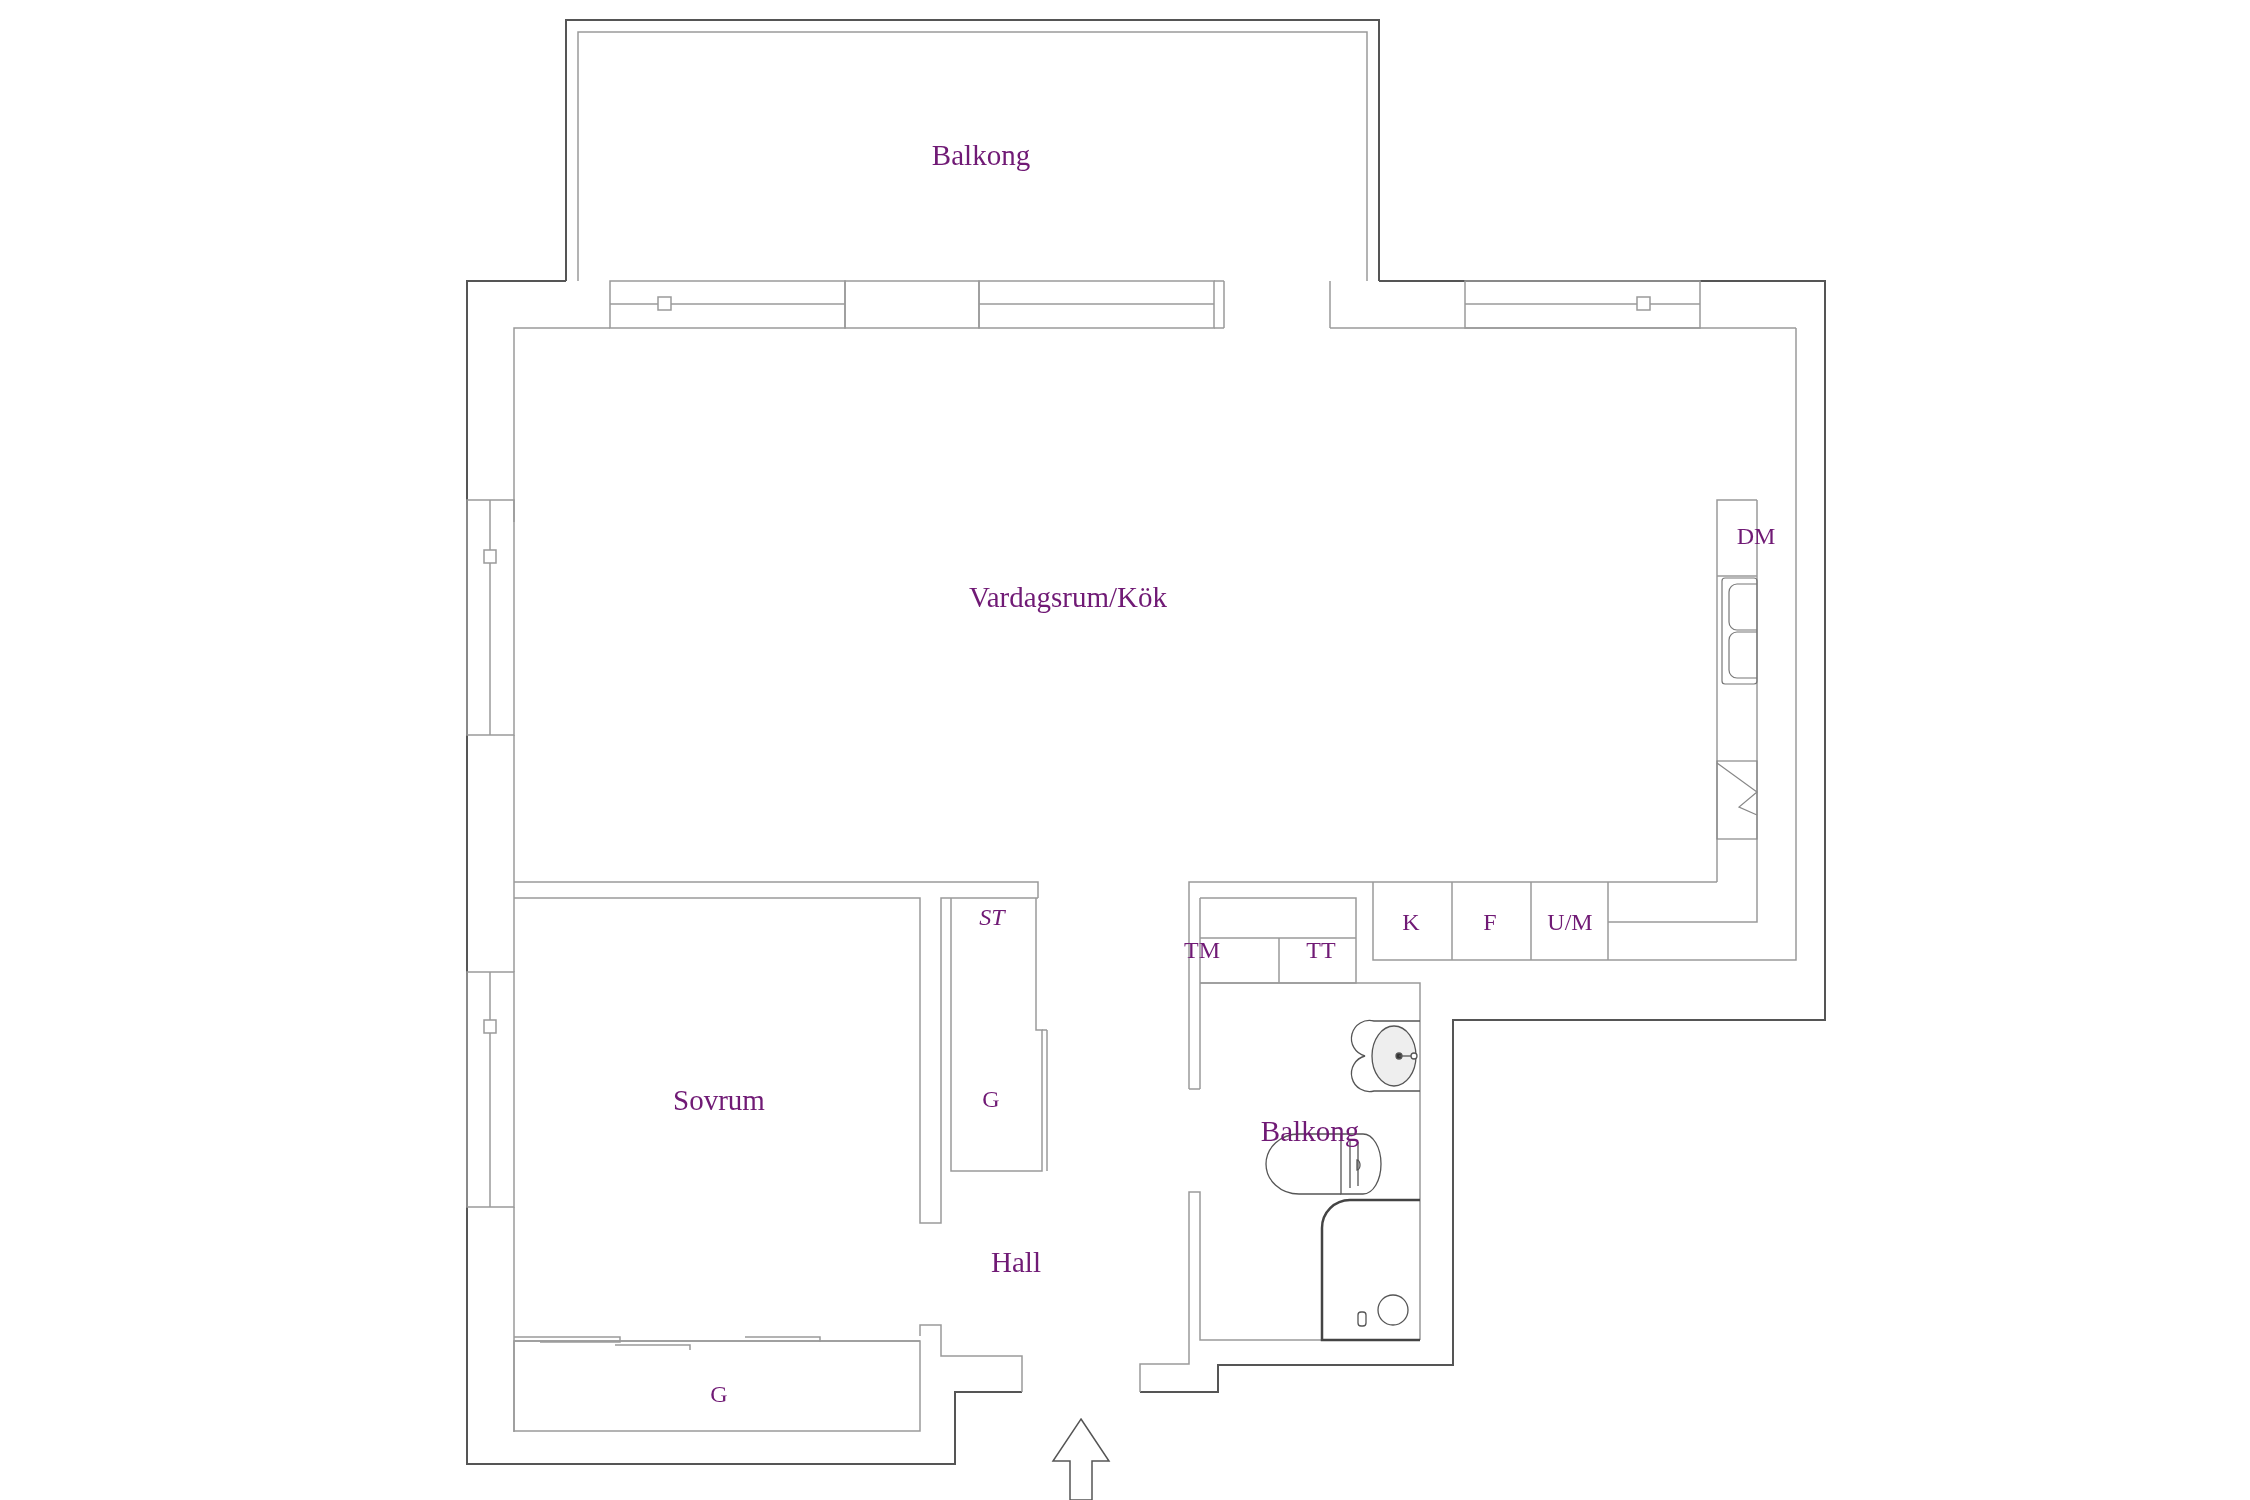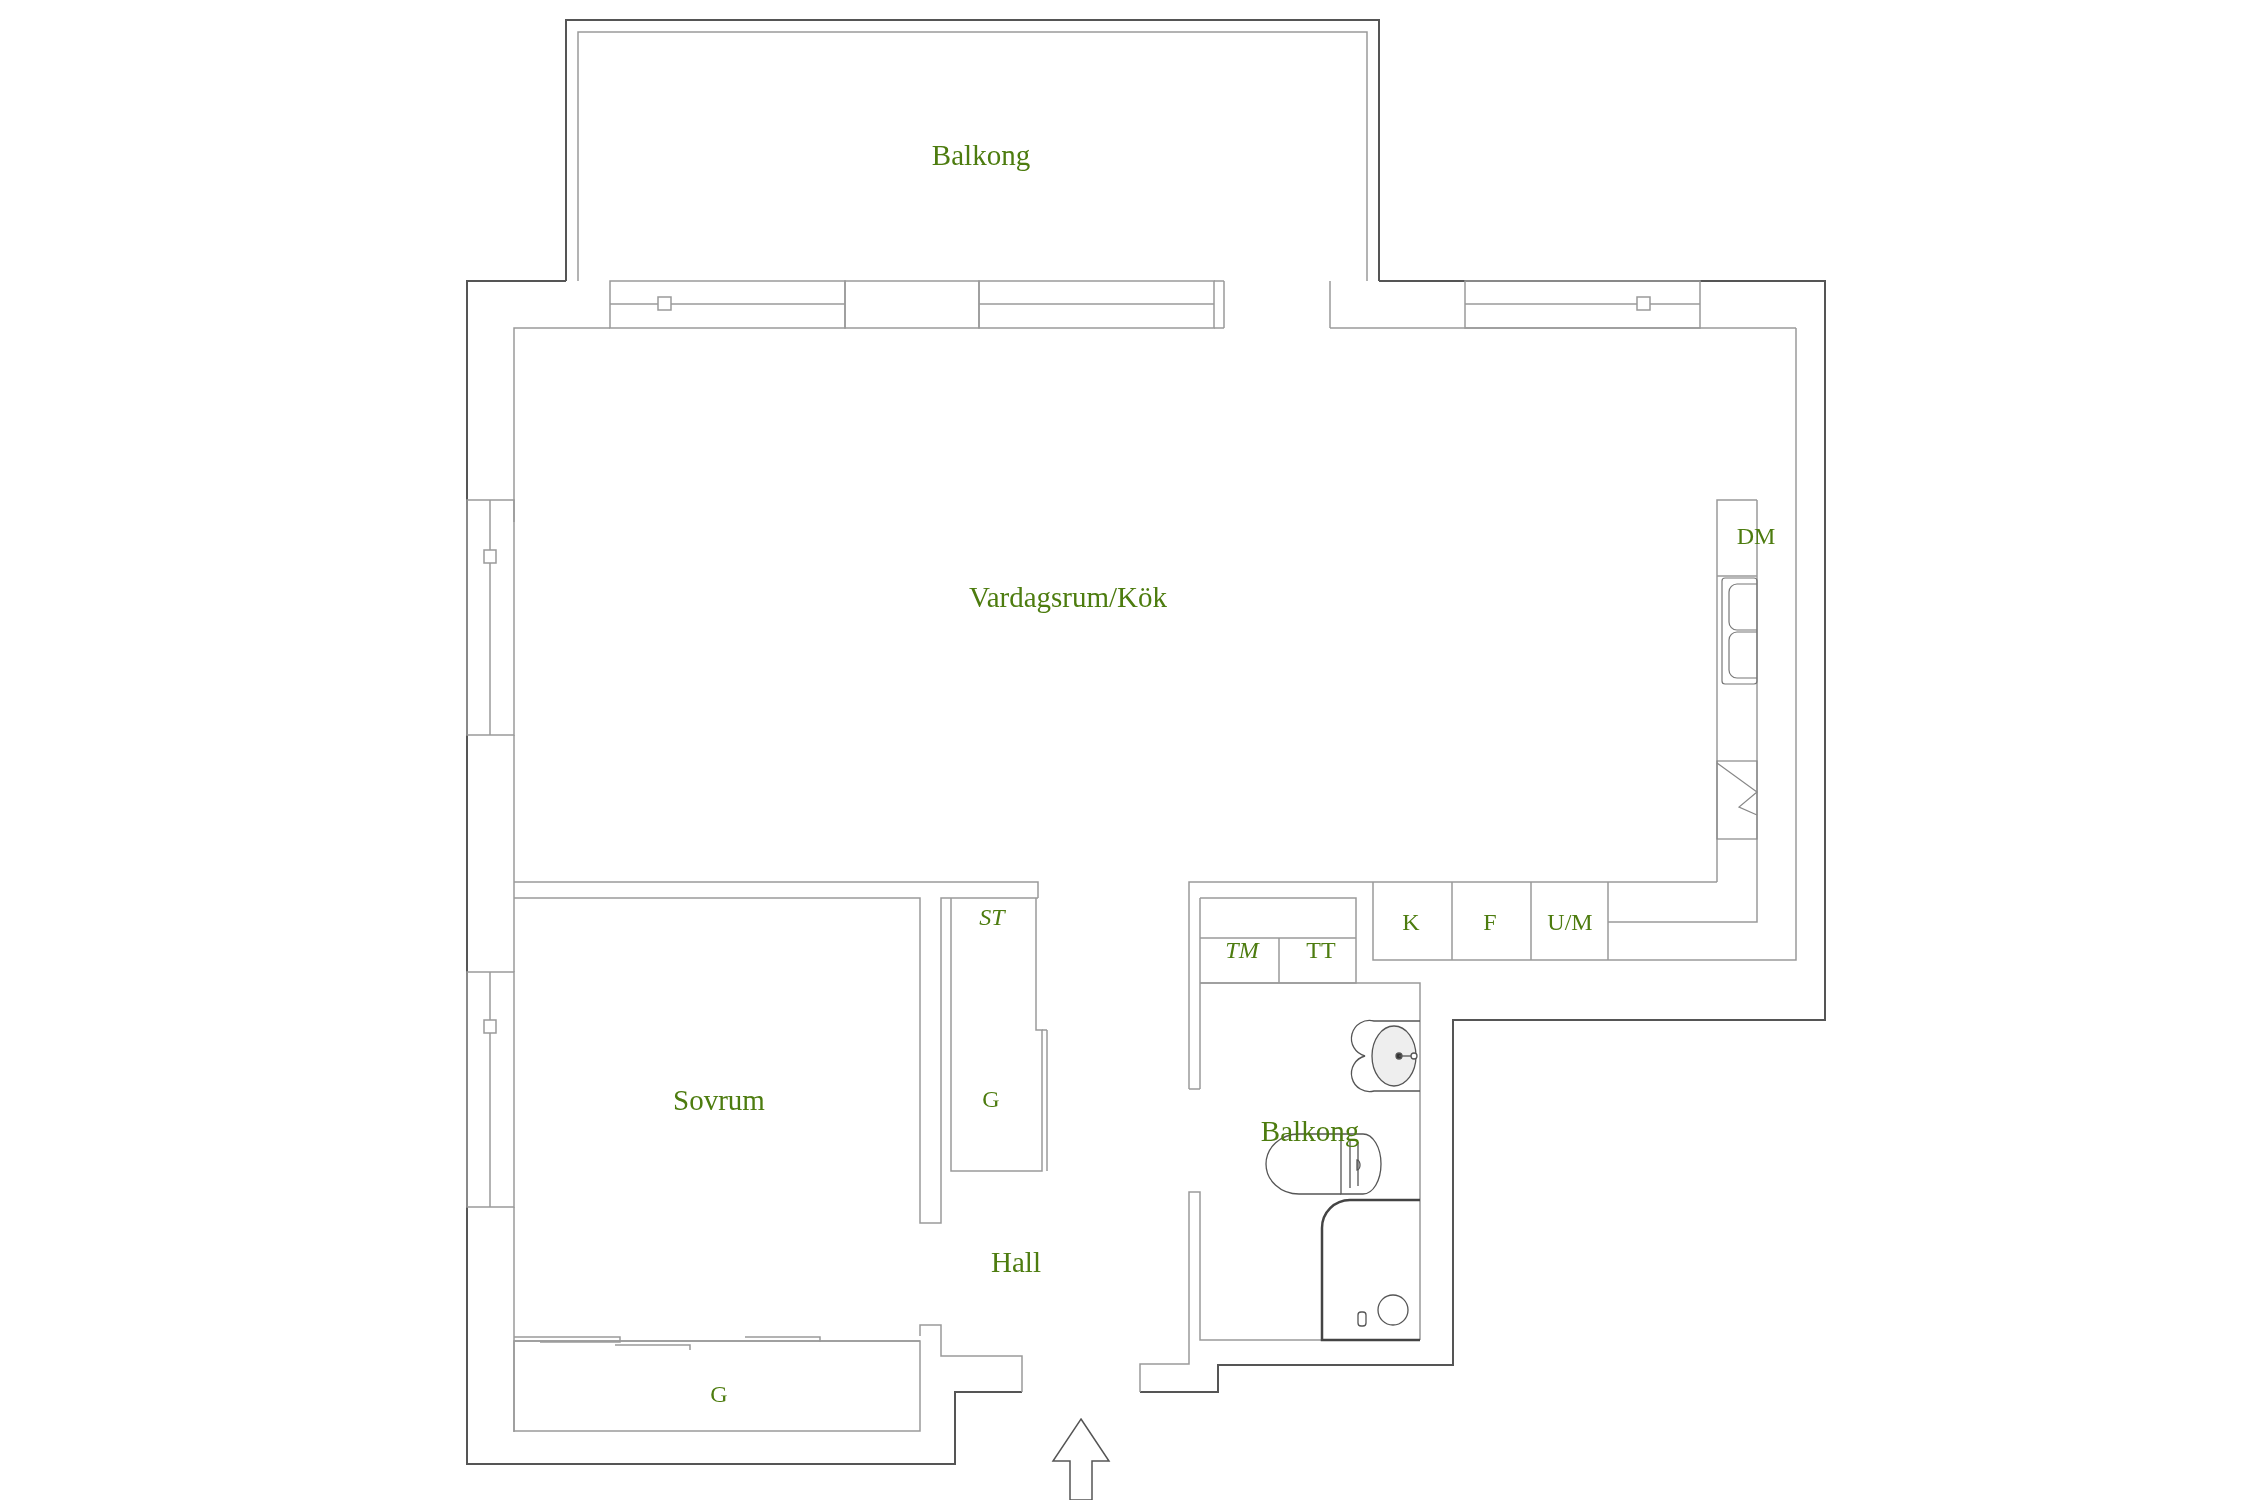--- a/index.html
+++ b/index.html
@@ -1,18 +1,18 @@
 <!DOCTYPE html>
 <html><head>
 <meta charset="utf-8">
 <style>
   html,body{margin:0;padding:0;background:#ffffff;}
   body{width:2250px;height:1500px;overflow:hidden;position:relative;font-family:"Liberation Serif","DejaVu Serif",serif;}
   svg{position:absolute;left:0;top:0;}
-  .label{position:absolute;font-family:"Liberation Serif","DejaVu Serif",serif;color:#4d7c0f;font-size:29px;white-space:nowrap;transform:translate(-50%,-50%);line-height:1;}
+  .label{position:absolute;font-family:"Liberation Serif","DejaVu Serif",serif;color:#701a75;font-size:29px;white-space:nowrap;transform:translate(-50%,-50%);line-height:1;}
   .small{font-size:24px;}
 </style>
 </head>
 <body>
 
 <svg width="2250" height="1500" viewBox="0 0 2250 1500" fill="none" stroke-linejoin="miter">
 
   <g>
     <polyline points="566,281 566,20 1379,20 1379,281" stroke="#555" stroke-width="2"></polyline>
     <polyline points="578,281 578,32 1367,32 1367,281" stroke="#9a9a9a" stroke-width="1.5"></polyline>
@@ -131,17 +131,17 @@
 <div class="label" style="left:981px;top:155px;">Balkong</div>
 <div class="label" style="left:1068px;top:597px;">Vardagsrum/Kök</div>
 <div class="label" style="left:719px;top:1100px;">Sovrum</div>
 <div class="label" style="left:1016px;top:1262px;">Hall</div>
 <div class="label" style="left:1310px;top:1131px;">Balkong</div>
 
 <div class="label small" style="left:1756px;top:536px;">DM</div>
 <div class="label small" style="left:1411px;top:922px;">K</div>
 <div class="label small" style="left:1490px;top:922px;">F</div>
 <div class="label small" style="left:1570px;top:922px;">U/M</div>
-<div class="label small" style="left:1242px;top:950px;font-style:italic;">TM</div>
+<div class="label small" style="left:1202px;top:950px;">TM</div>
 <div class="label small" style="left:1321px;top:950px;">TT</div>
 <div class="label small" style="left:992px;top:917px;font-style:italic;">ST</div>
 <div class="label small" style="left:991px;top:1099px;">G</div>
 <div class="label small" style="left:719px;top:1394px;">G</div>
 
 </body></html>

